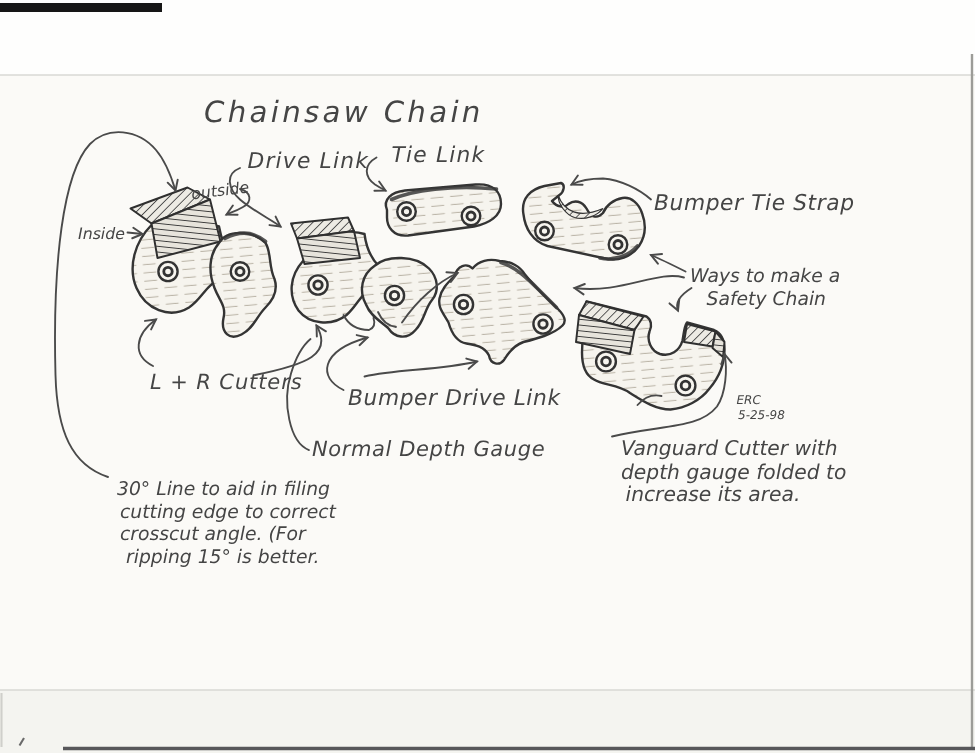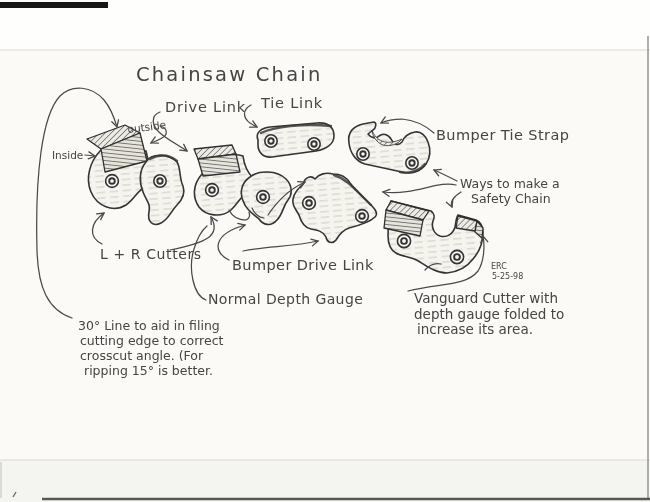--- a/index.html
+++ b/index.html
@@ -1,19 +1,20 @@
 <!DOCTYPE html>
 <html><head>
 <meta charset="utf-8">
 <style>
   html,body{margin:0;padding:0;background:#e8e8e6;}
   .page{
     position:relative;width:650px;height:502px;margin:0 auto;
     background:#fbfaf7;overflow:hidden;
     font-family:"DejaVu Sans", sans-serif;
+    font-style:italic;
   }
   svg{position:absolute;left:0;top:0;}
   text{fill:#454545;}
   .hand   {font-family:"DejaVu Sans", sans-serif;}
   .outline{fill:url(#hb);stroke:#343434;stroke-width:1.6;stroke-linejoin:round;}
   .plate  {stroke:#2f2f2f;stroke-width:1.3;stroke-linejoin:round;}
   .rim    {fill:none;stroke:#3a3a3a;stroke-width:2.4;stroke-linecap:round;opacity:.85;}
   .leader {fill:none;stroke:#4a4a4a;stroke-width:1.25;stroke-linecap:round;}
   .rivO   {fill:#f7f5ef;stroke:#333;stroke-width:1.6;}
   .rivI   {fill:none;stroke:#333;stroke-width:1.9;}

